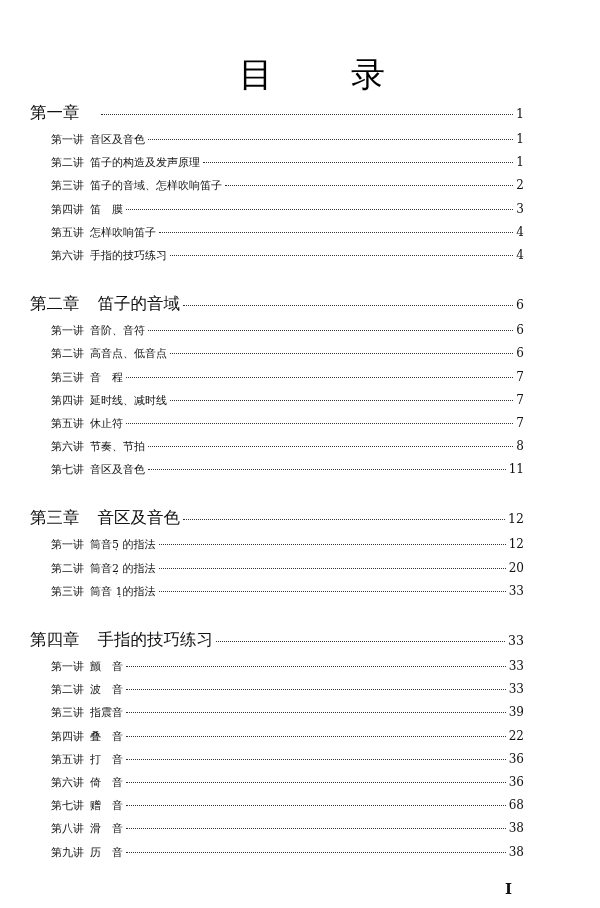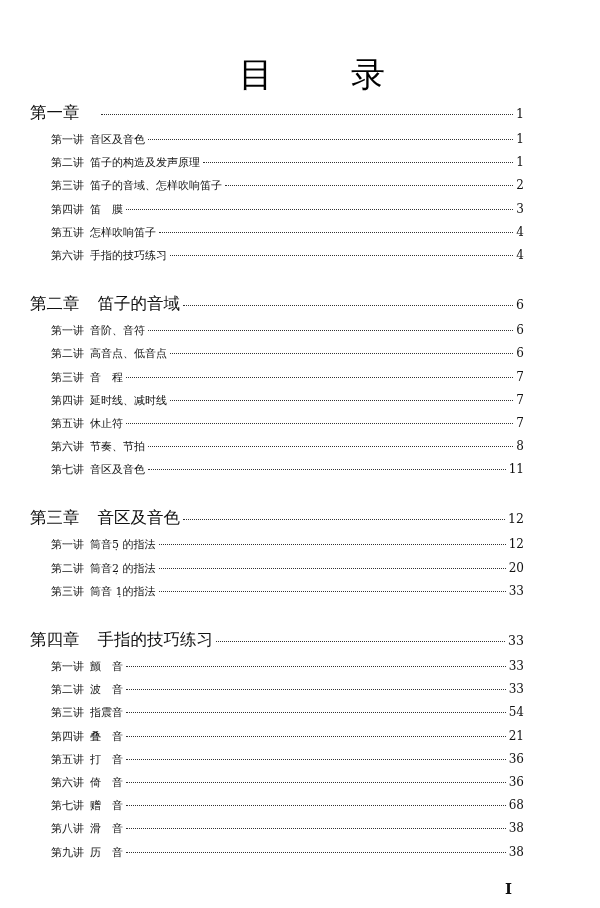--- a/index.html
+++ b/index.html
@@ -179,27 +179,27 @@
     <div class="row sec-row">
         <span class="label num">第二讲</span>
         <span class="label">波　音</span>
         <span class="leader"></span>
         <span class="page">33</span>
       </div>
     <div class="row sec-row">
         <span class="label num">第三讲</span>
         <span class="label">指震音</span>
         <span class="leader"></span>
-        <span class="page">54</span>
+        <span class="page">39</span>
       </div>
     <div class="row sec-row">
         <span class="label num">第四讲</span>
         <span class="label">叠　音</span>
         <span class="leader"></span>
-        <span class="page">21</span>
+        <span class="page">22</span>
       </div>
     <div class="row sec-row">
         <span class="label num">第五讲</span>
         <span class="label">打　音</span>
         <span class="leader"></span>
         <span class="page">36</span>
       </div>
     <div class="row sec-row">
         <span class="label num">第六讲</span>
         <span class="label">倚　音</span>

